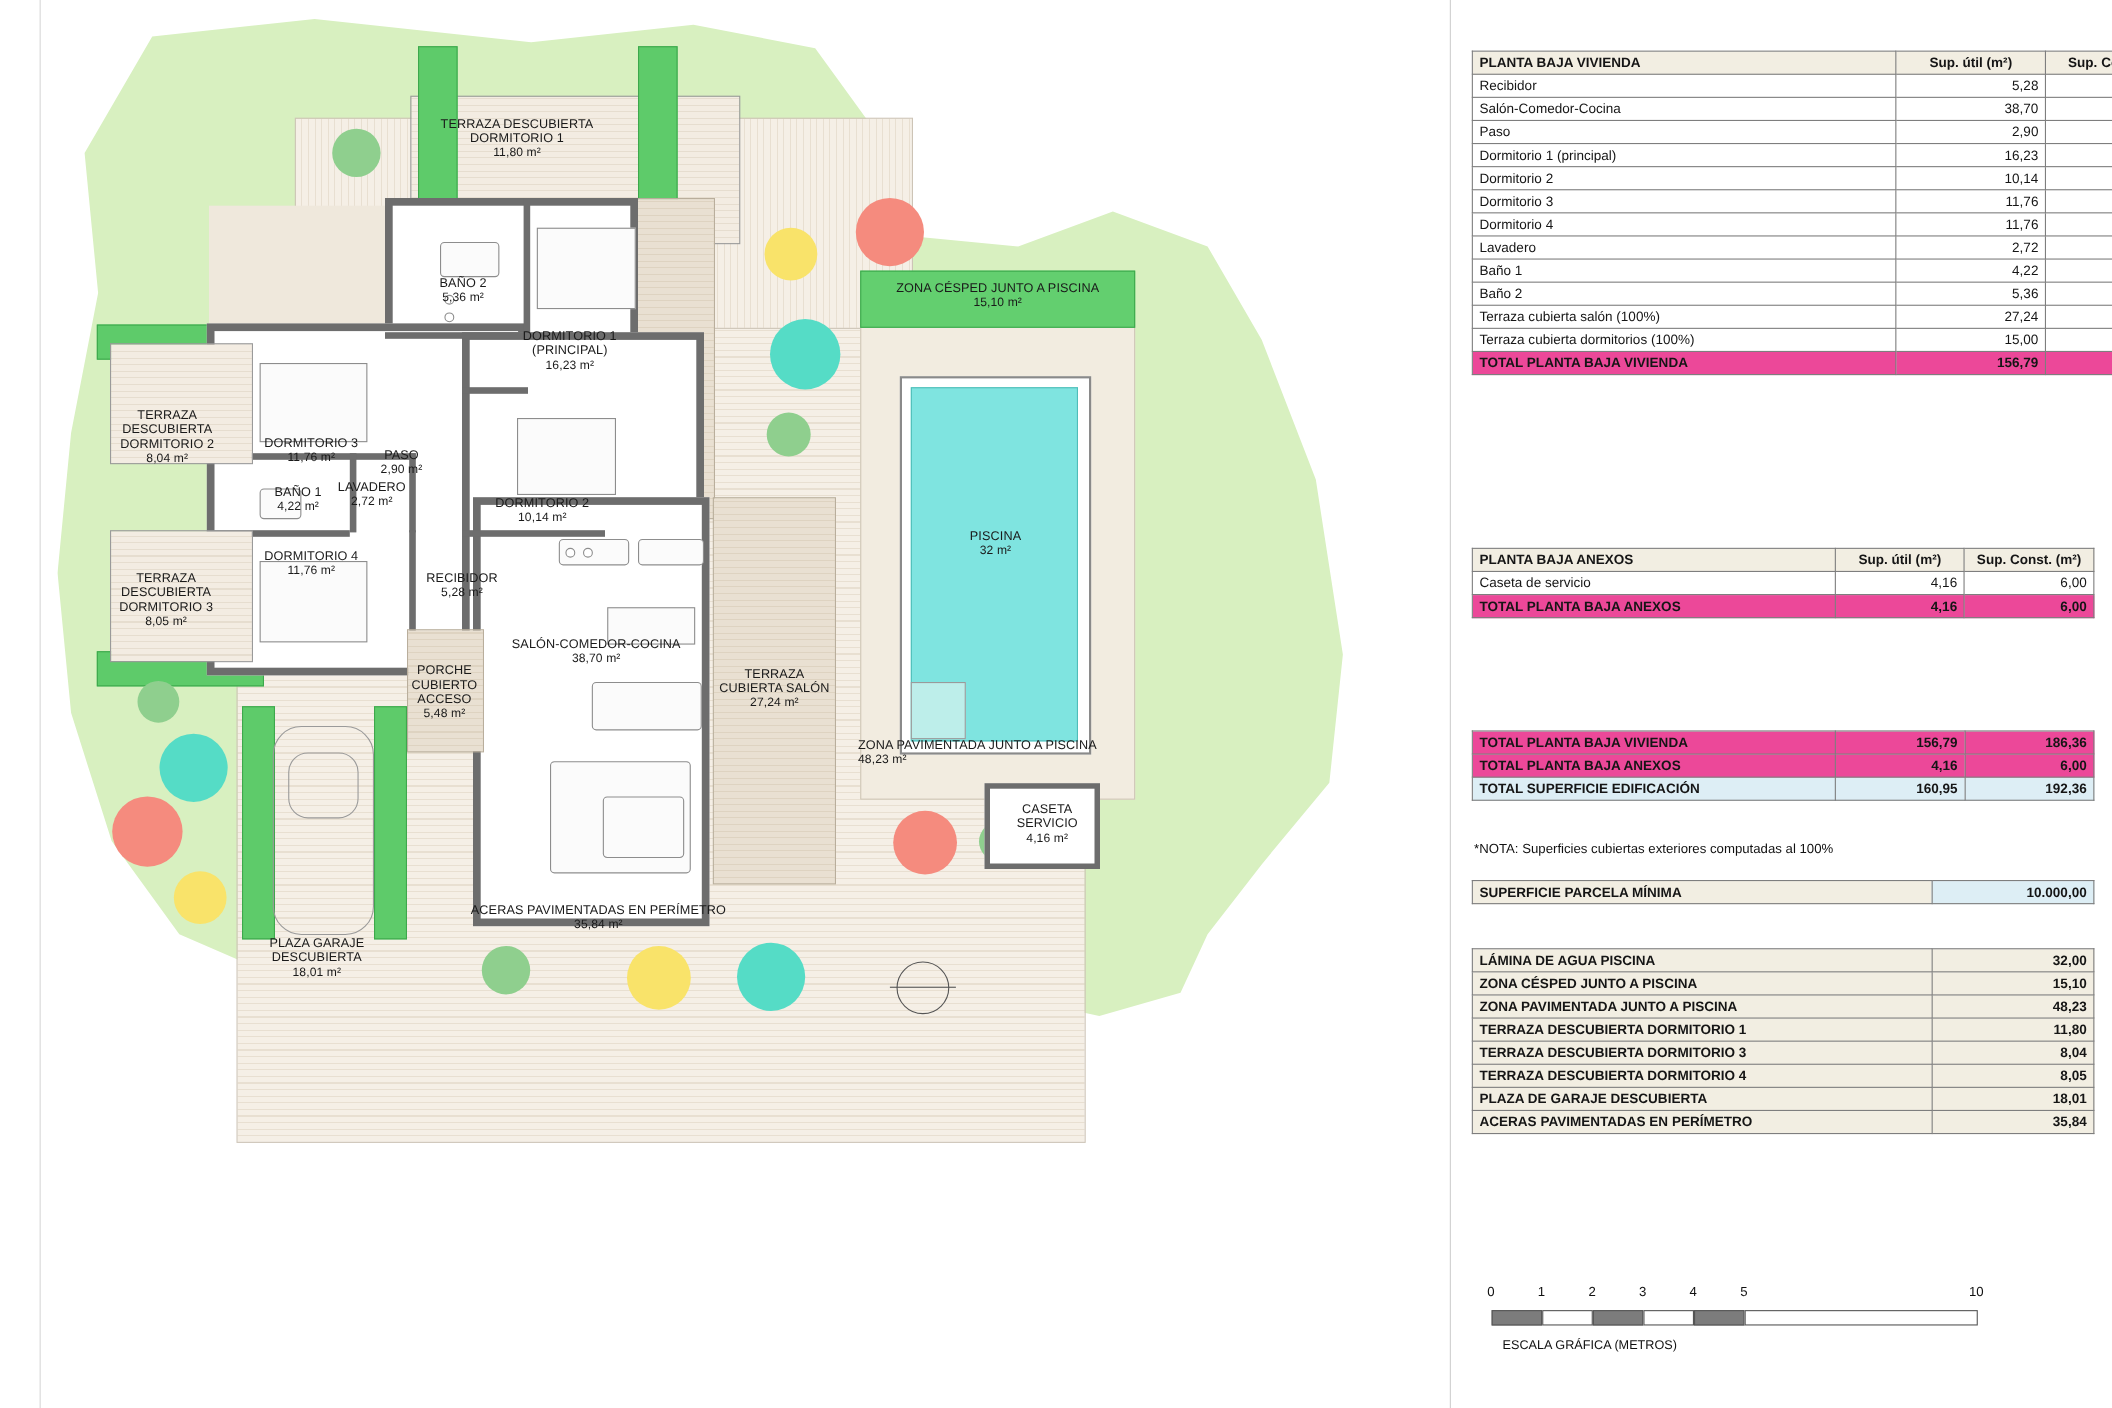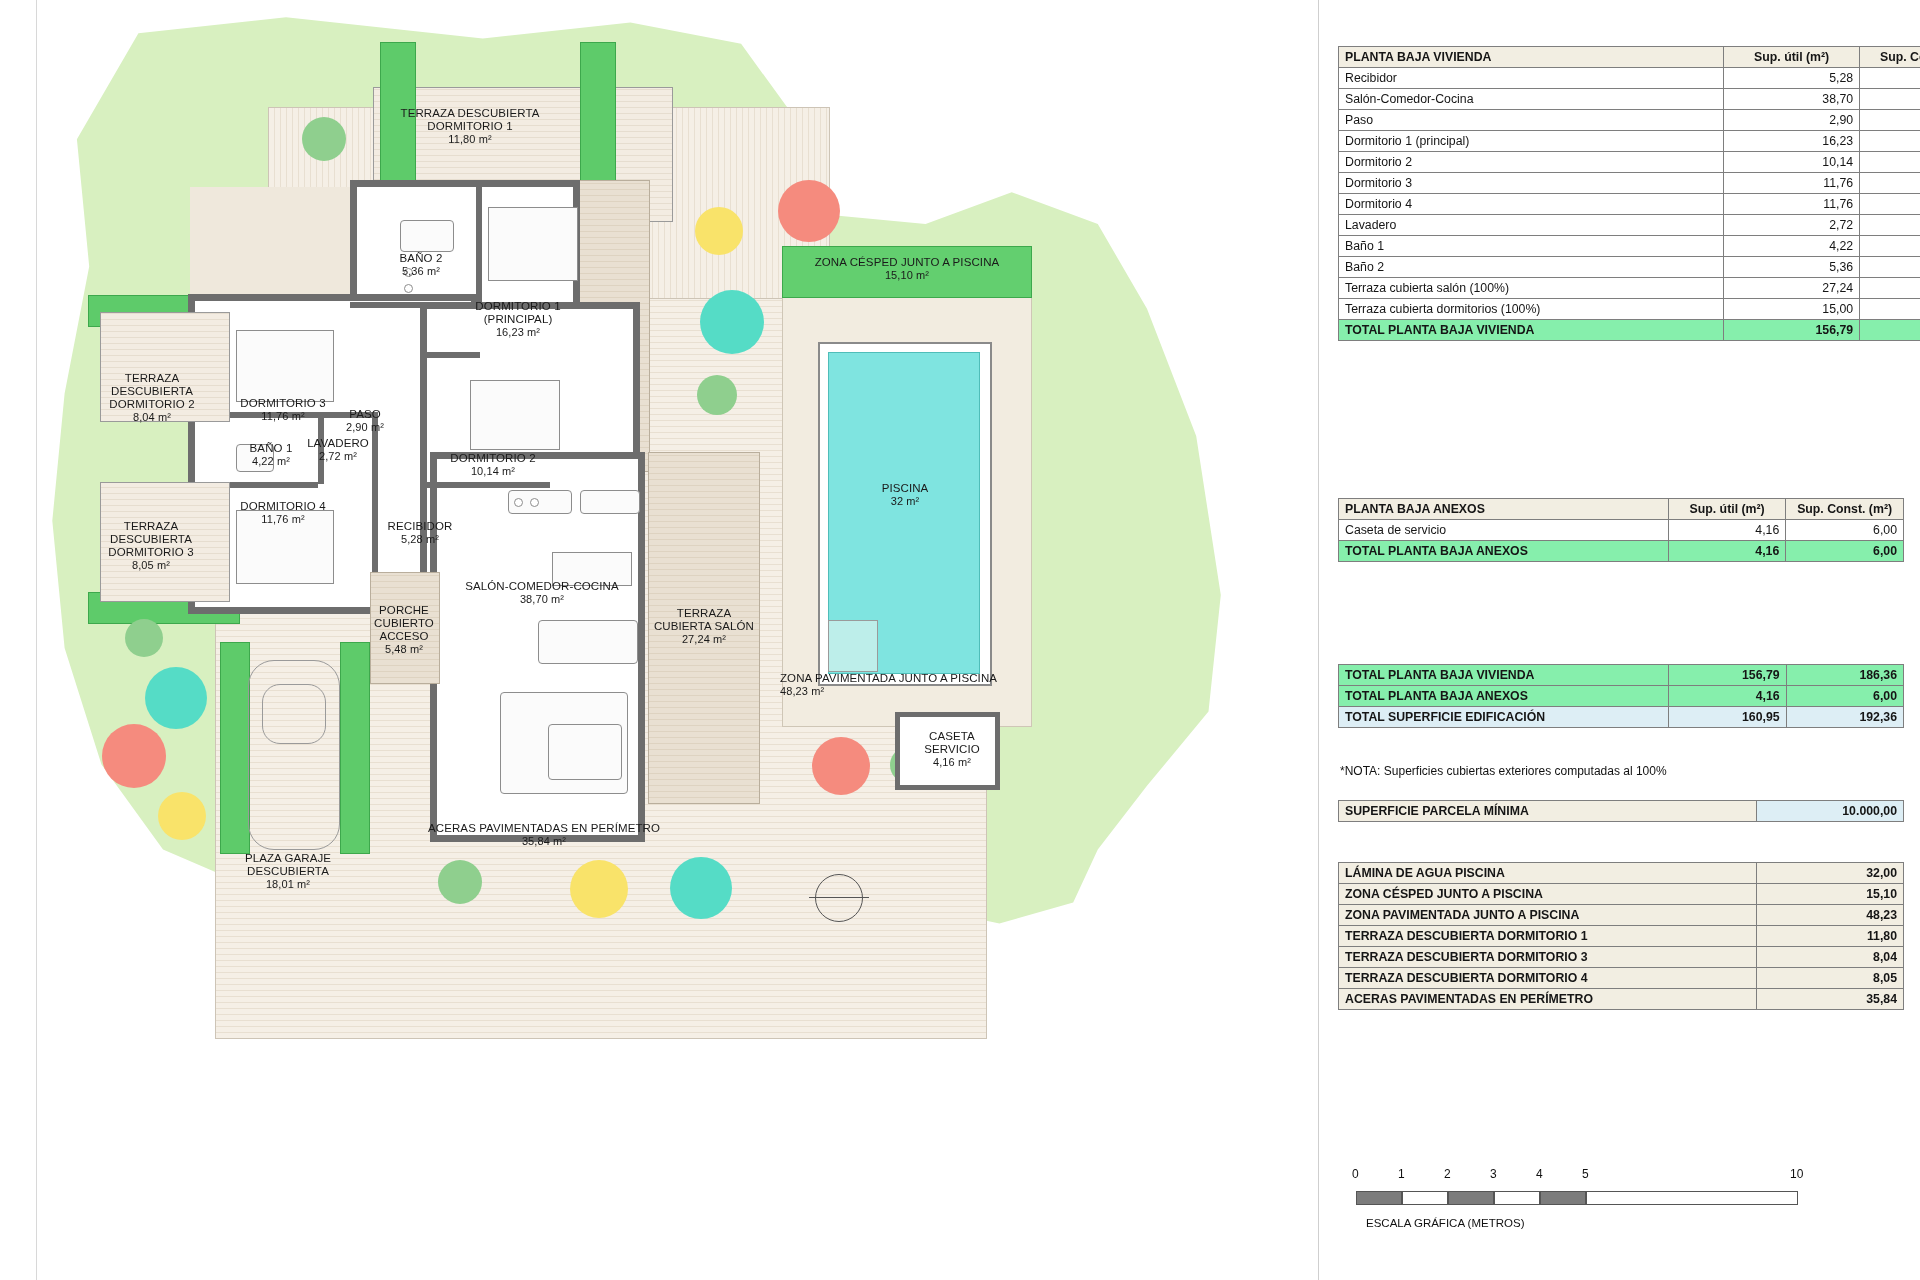--- a/index.html
+++ b/index.html
@@ -58,21 +58,21 @@
   }
   table.tbl{
     position:absolute;border-collapse:collapse;font-size:12.3px;color:#151515;
   }
   table.tbl td,table.tbl th{
     border:1px solid #7e7e7e;padding:3px 6px;vertical-align:middle;
   }
   table.tbl th{background:#f2eee2;font-weight:bold;text-align:center;font-size:12.3px;}
   td.name{text-align:left;width:330px;}
   td.num{text-align:right;width:108px;}
-  tr.total td{background:#86efac;font-weight:bold;}
+  tr.total td{background:#ec4899;font-weight:bold;}
   tr.head td{background:#f2eee2;font-weight:bold;}
   tr.grand td{background:#ddeef5;font-weight:bold;}
   .note{position:absolute;font-size:12px;color:#111;}
   .scalebar{position:absolute;}
   .sb-seg{position:absolute;height:14px;border:1px solid #555;box-sizing:border-box;}
   .sb-num{position:absolute;font-size:12px;color:#111;}
   .sb-cap{position:absolute;font-size:11.5px;color:#111;padding-left:14px;}
 </style>
 </head>
 <body>
@@ -408,20 +408,24 @@
           <td class="name">TERRAZA DESCUBIERTA DORMITORIO 1</td>
           <td class="num">11,80</td>
         </tr>
         <tr class="head">
           <td class="name">TERRAZA DESCUBIERTA DORMITORIO 3</td>
           <td class="num">8,04</td>
         </tr>
         <tr class="head">
           <td class="name">TERRAZA DESCUBIERTA DORMITORIO 4</td>
           <td class="num">8,05</td>
+        </tr>
+        <tr class="head">
+          <td class="name">PLAZA DE GARAJE DESCUBIERTA</td>
+          <td class="num">18,01</td>
         </tr>
         <tr class="head">
           <td class="name">ACERAS PAVIMENTADAS EN PERÍMETRO</td>
           <td class="num">35,84</td>
         </tr>
       </tbody>
   </table>
 
   <div class="scalebar" style="left:18px;top:1155px;width:566px;height:90px;">
     <div class="sb-seg" style="left:18px;top:36px;width:46px;background:#7c7c7c;"></div>

